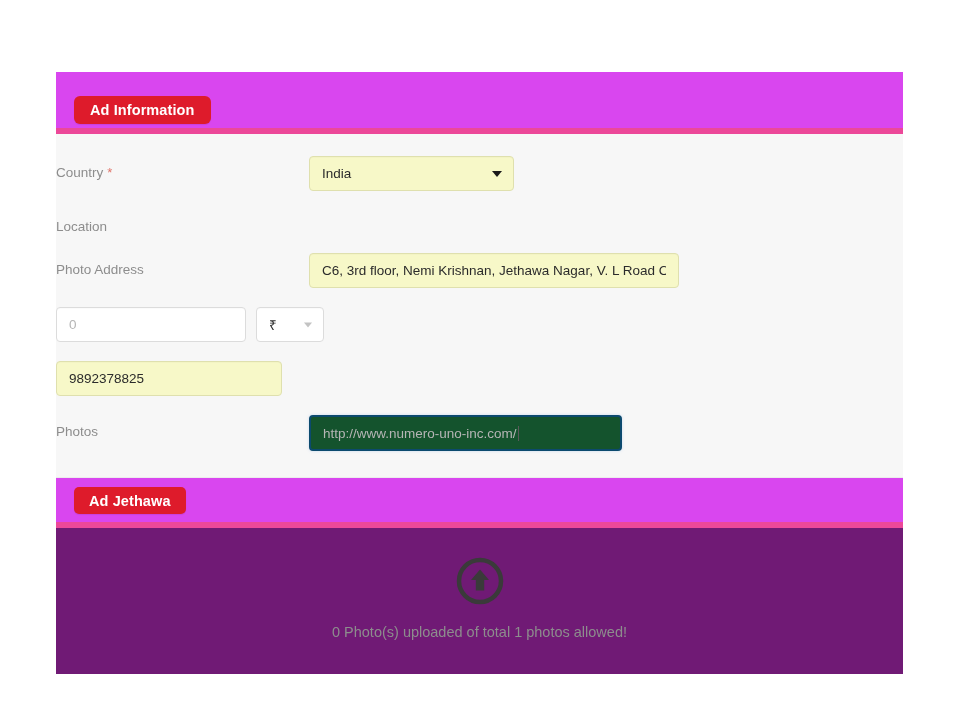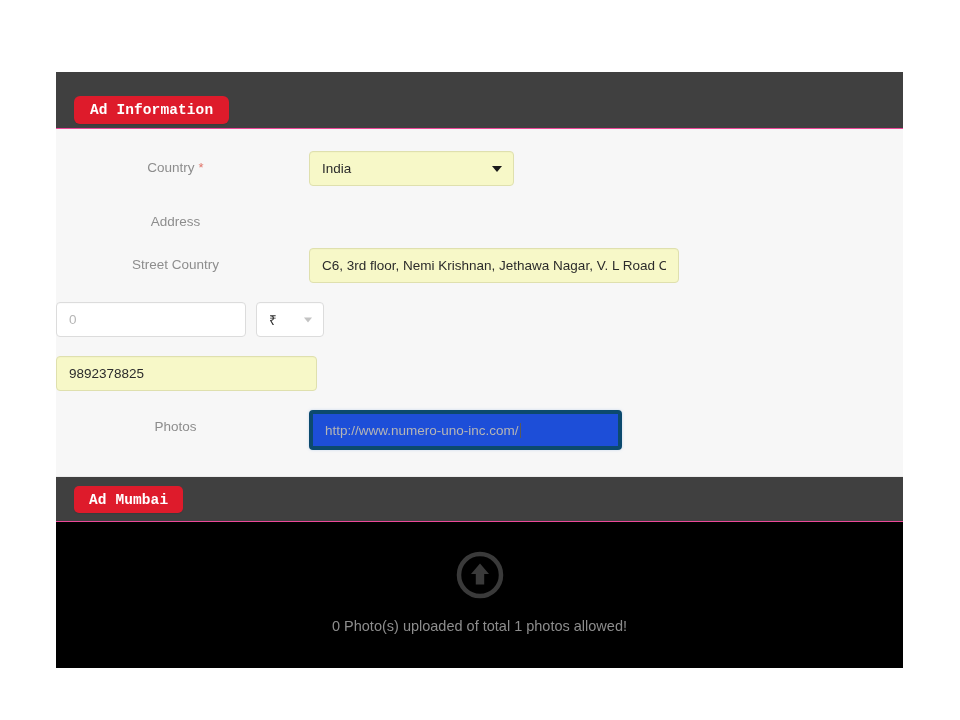--- a/index.html
+++ b/index.html
@@ -26,25 +26,24 @@
   .panel {
     position: absolute;
     left: 56px;
     top: 72px;
     width: 847px;
     background: #f7f7f7;
   }
 
   
   .section-head {
-    background: #404040;
+    background: #d946ef;
     height: 56px;
     position: relative;
-    border-bottom: 1px solid #ec4899;
-    font-family: Liberation Mono, monospace;
+    border-bottom: 6px solid #ec4899;
   }
   .section-head.photos {
     height: 44px;
     border-top: 1px solid #ececec;
   }
 
   .tab {
     position: absolute;
     left: 18px;
     background: #de1b2b;
@@ -78,21 +77,21 @@
 
   .form-row {
     display: flex;
     align-items: flex-start;
     margin-bottom: 19px;
   }
   .form-row:last-child { margin-bottom: 0; }
 
   .label-col {
     width: 253px;
-    text-align: center;
+    text-align: left;
     padding-right: 14px;
     padding-top: 9px;
     box-sizing: border-box;
     color: #8d8d8d;
     font-size: 13.5px;
     white-space: nowrap;
   }
   .label-col .req {
     color: #e0756a;
     font-size: 13px;
@@ -147,27 +146,27 @@
     border-left-width: 4px;
     border-right-width: 4px;
     border-top: 5px solid #c3c3c3;
   }
 
   .w-country { width: 205px; }
   .w-location { width: 180px; }
   .w-street  { width: 370px; }
   .w-price   { width: 190px; }
   .w-currency{ width: 68px; margin-left: 10px; justify-content: flex-start; }
-  .w-phone   { width: 261px; }
+  .w-phone   { width: 226px; }
   .w-website { width: 313px; }
 
   .ctl.focused {
-    border: 4px solid #0c4a6e;
+    border: 2px solid #0c4a6e;
     box-shadow: 0 0 3px rgba(110,160,220,0.35);
-    background: #1d4ed8;
+    background: #14532d;
   }
 
   .street-text {
     overflow: hidden;
     white-space: nowrap;
     display: block;
     width: 100%;
   }
 
   .caret {
@@ -183,21 +182,21 @@
   .info-icon {
     display: inline-block;
     width: 13px;
     height: 13px;
     vertical-align: -1px;
     margin-right: 5px;
   }
 
   
   .photos-body {
-    background: #000000;
+    background: #701a75;
     padding: 28px 0 34px 0;
     text-align: center;
   }
   .upload-icon {
     display: block;
     margin: 0 auto 14px auto;
   }
   .upload-status {
     color: #8d8d8d;
     font-size: 14.5px;
@@ -223,27 +222,27 @@
         <div class="field-col">
           <div class="ctl select filled w-country">
             <span>India</span>
             <span class="arrow"></span>
           </div>
         </div>
       </div>
 
       <div class="form-row">
         <div class="label-col">
-          <span>Address</span>
-        </div>
-      </div>
-
-      <div class="form-row">
-        <div class="label-col">
-          <span>Street Country</span>
+          <span>Location</span>
+        </div>
+      </div>
+
+      <div class="form-row">
+        <div class="label-col">
+          <span>Photo Address</span>
         </div>
         <div class="field-col">
           <div class="ctl filled w-street">
             <span class="street-text">C6, 3rd floor, Nemi Krishnan, Jethawa Nagar, V. L Road Op</span>
           </div>
         </div>
       </div>
 
       <div class="form-row">
         <div class="field-col">
@@ -273,21 +272,21 @@
           <div class="ctl placeholder focused w-website">
             <span>http://www.numero-uno-inc.com/</span>
               <span class="caret"></span>
           </div>
         </div>
       </div>
 
     </div>
 
     <div class="section-head photos">
-      <div class="tab photos">Ad Mumbai</div>
+      <div class="tab photos">Ad Jethawa</div>
     </div>
 
     <div class="photos-body">
       <span class="upload-icon">
         <svg width="50" height="50" viewBox="0 0 50 50">
           <circle cx="25" cy="25" r="21" fill="none" stroke="#3a3a3a" stroke-width="4.5"></circle>
           <path d="M25 13.5 L34 24 L29.2 24 L29.2 34.5 L20.8 34.5 L20.8 24 L16 24 Z" fill="#3a3a3a"></path>
         </svg>
       </span>
       <div class="upload-status">0 Photo(s) uploaded of total 1 photos allowed!</div>

